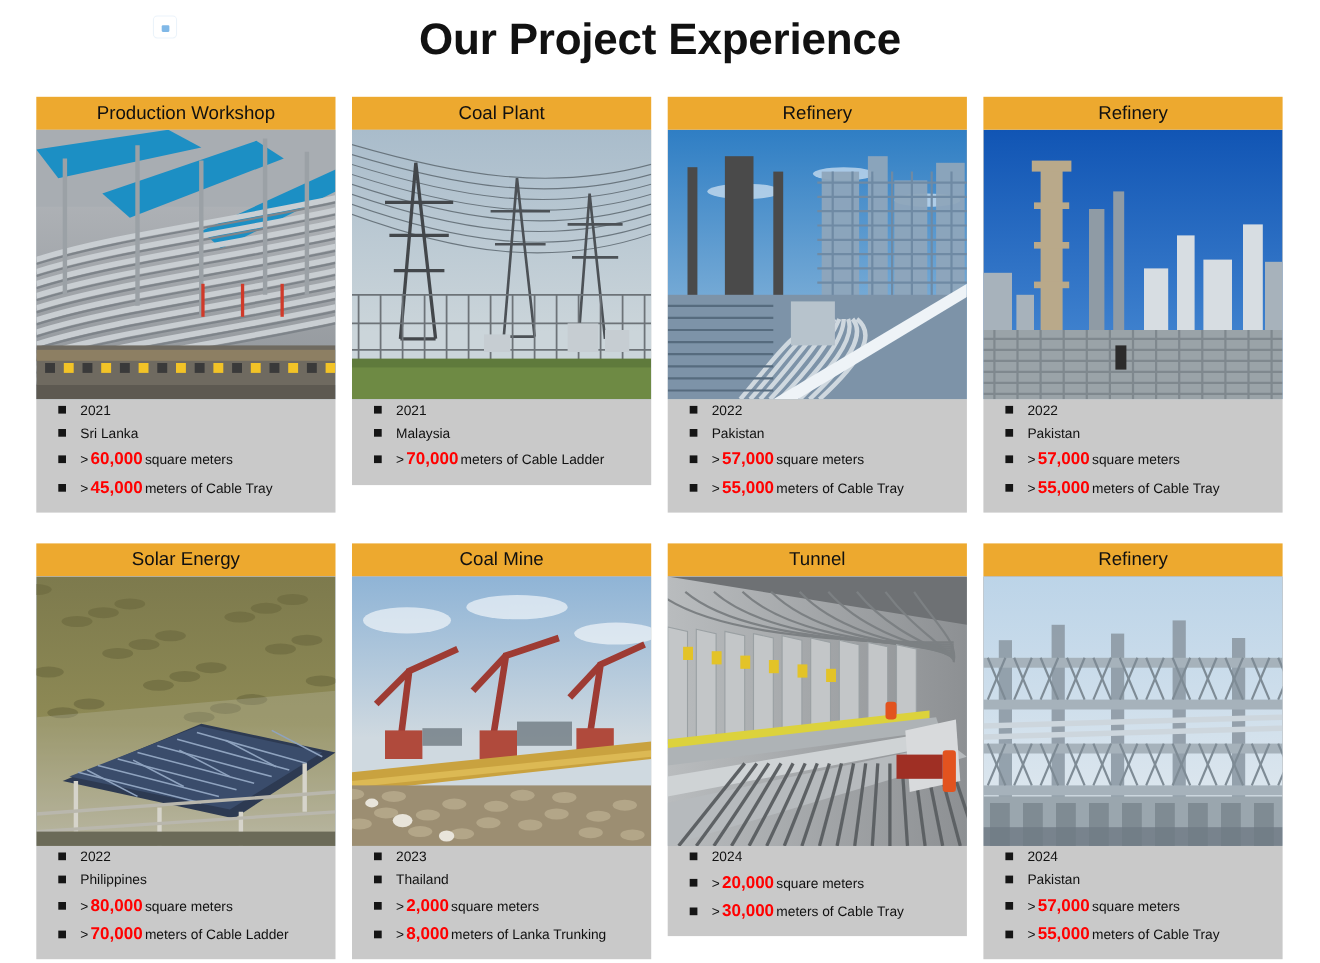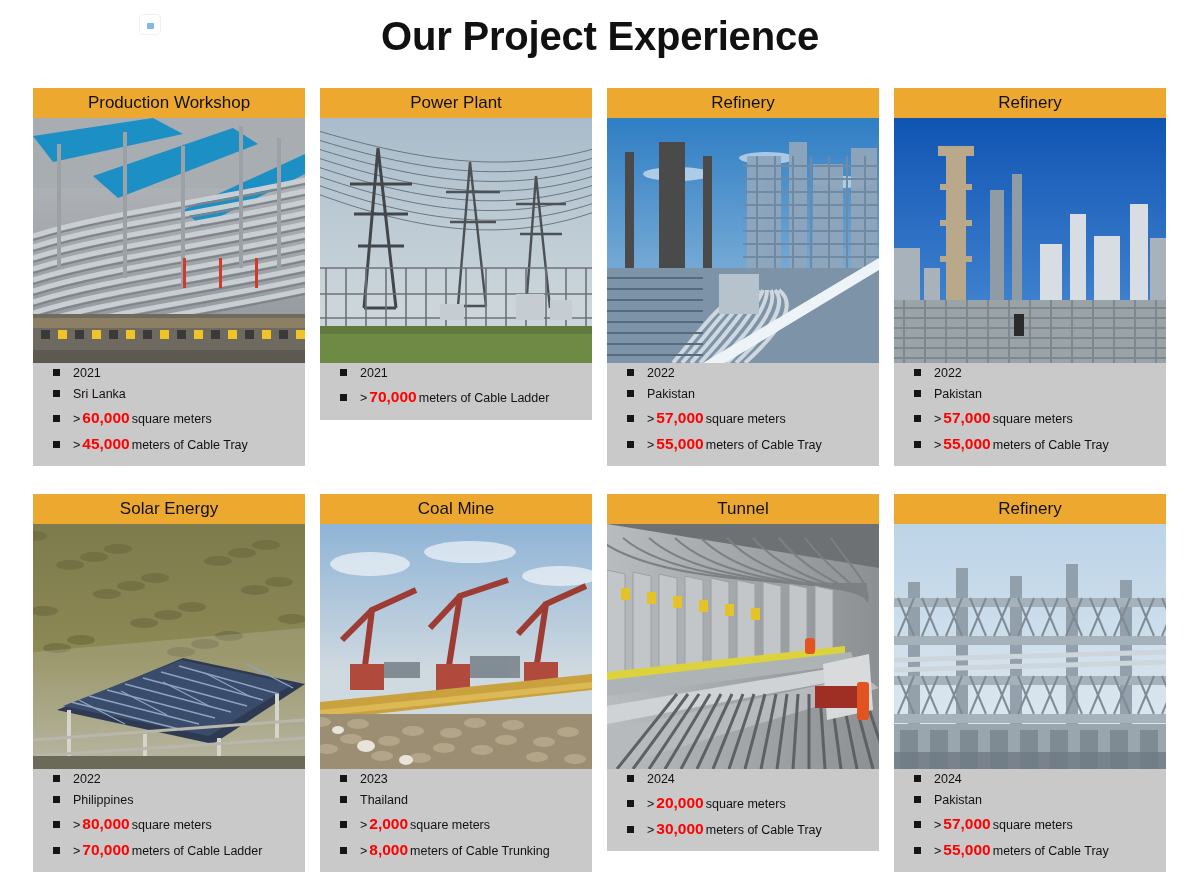--- a/index.html
+++ b/index.html
@@ -184,21 +184,21 @@
         <span class="bullet"></span>
         <span class="info-text"><span class="gt">&gt;</span><span class="num">60,000</span><span>square meters</span></span>
       </div>
       <div class="info-row">
         <span class="bullet"></span>
         <span class="info-text"><span class="gt">&gt;</span><span class="num">45,000</span><span>meters of Cable Tray</span></span>
       </div>
     </div>
       </div>
       <div class="card">
-    <div class="card-header">Power Plant</div>
+    <div class="card-header">Coal Plant</div>
     <div class="card-photo">
           <svg viewBox="0 0 272 245" preserveAspectRatio="none">
             <defs>
               <linearGradient id="pp" x1="0" y1="0" x2="0" y2="1">
        <stop offset="0" stop-color="#a9bccb"></stop>
                 <stop offset="0.75" stop-color="#cbd5da"></stop>
               </linearGradient>
             </defs>
        <rect width="272" height="245" fill="url(#pp)"></rect>
        <g stroke="#5d6870" stroke-width="1" fill="none" opacity=".85">
@@ -247,20 +247,24 @@
          <rect x="196" y="176" width="28" height="26"></rect>
               <rect x="230" y="182" width="22" height="20"></rect>
          <rect x="120" y="186" width="24" height="16"></rect>
        </g>
           </svg>
         </div>
     <div class="card-info">
       <div class="info-row">
         <span class="bullet"></span>
         <span class="info-text">2021</span>
+      </div>
+      <div class="info-row">
+        <span class="bullet"></span>
+        <span class="info-text">Malaysia</span>
       </div>
       <div class="info-row">
         <span class="bullet"></span>
         <span class="info-text"><span class="gt">&gt;</span><span class="num">70,000</span><span>meters of Cable Ladder</span></span>
       </div>
     </div>
       </div>
       <div class="card">
     <div class="card-header">Refinery</div>
     <div class="card-photo">
@@ -586,21 +590,21 @@
       <div class="info-row">
         <span class="bullet"></span>
         <span class="info-text">Thailand</span>
       </div>
       <div class="info-row">
         <span class="bullet"></span>
         <span class="info-text"><span class="gt">&gt;</span><span class="num">2,000</span><span>square meters</span></span>
       </div>
       <div class="info-row">
         <span class="bullet"></span>
-        <span class="info-text"><span class="gt">&gt;</span><span class="num">8,000</span><span>meters of Cable Trunking</span></span>
+        <span class="info-text"><span class="gt">&gt;</span><span class="num">8,000</span><span>meters of Lanka Trunking</span></span>
       </div>
     </div>
       </div>
       <div class="card">
     <div class="card-header">Tunnel</div>
     <div class="card-photo">
           <svg viewBox="0 0 272 245" preserveAspectRatio="none">
             <defs>
               <linearGradient id="tn" x1="0" y1="0" x2="1" y2="0">
        <stop offset="0" stop-color="#b9bcbe"></stop>

